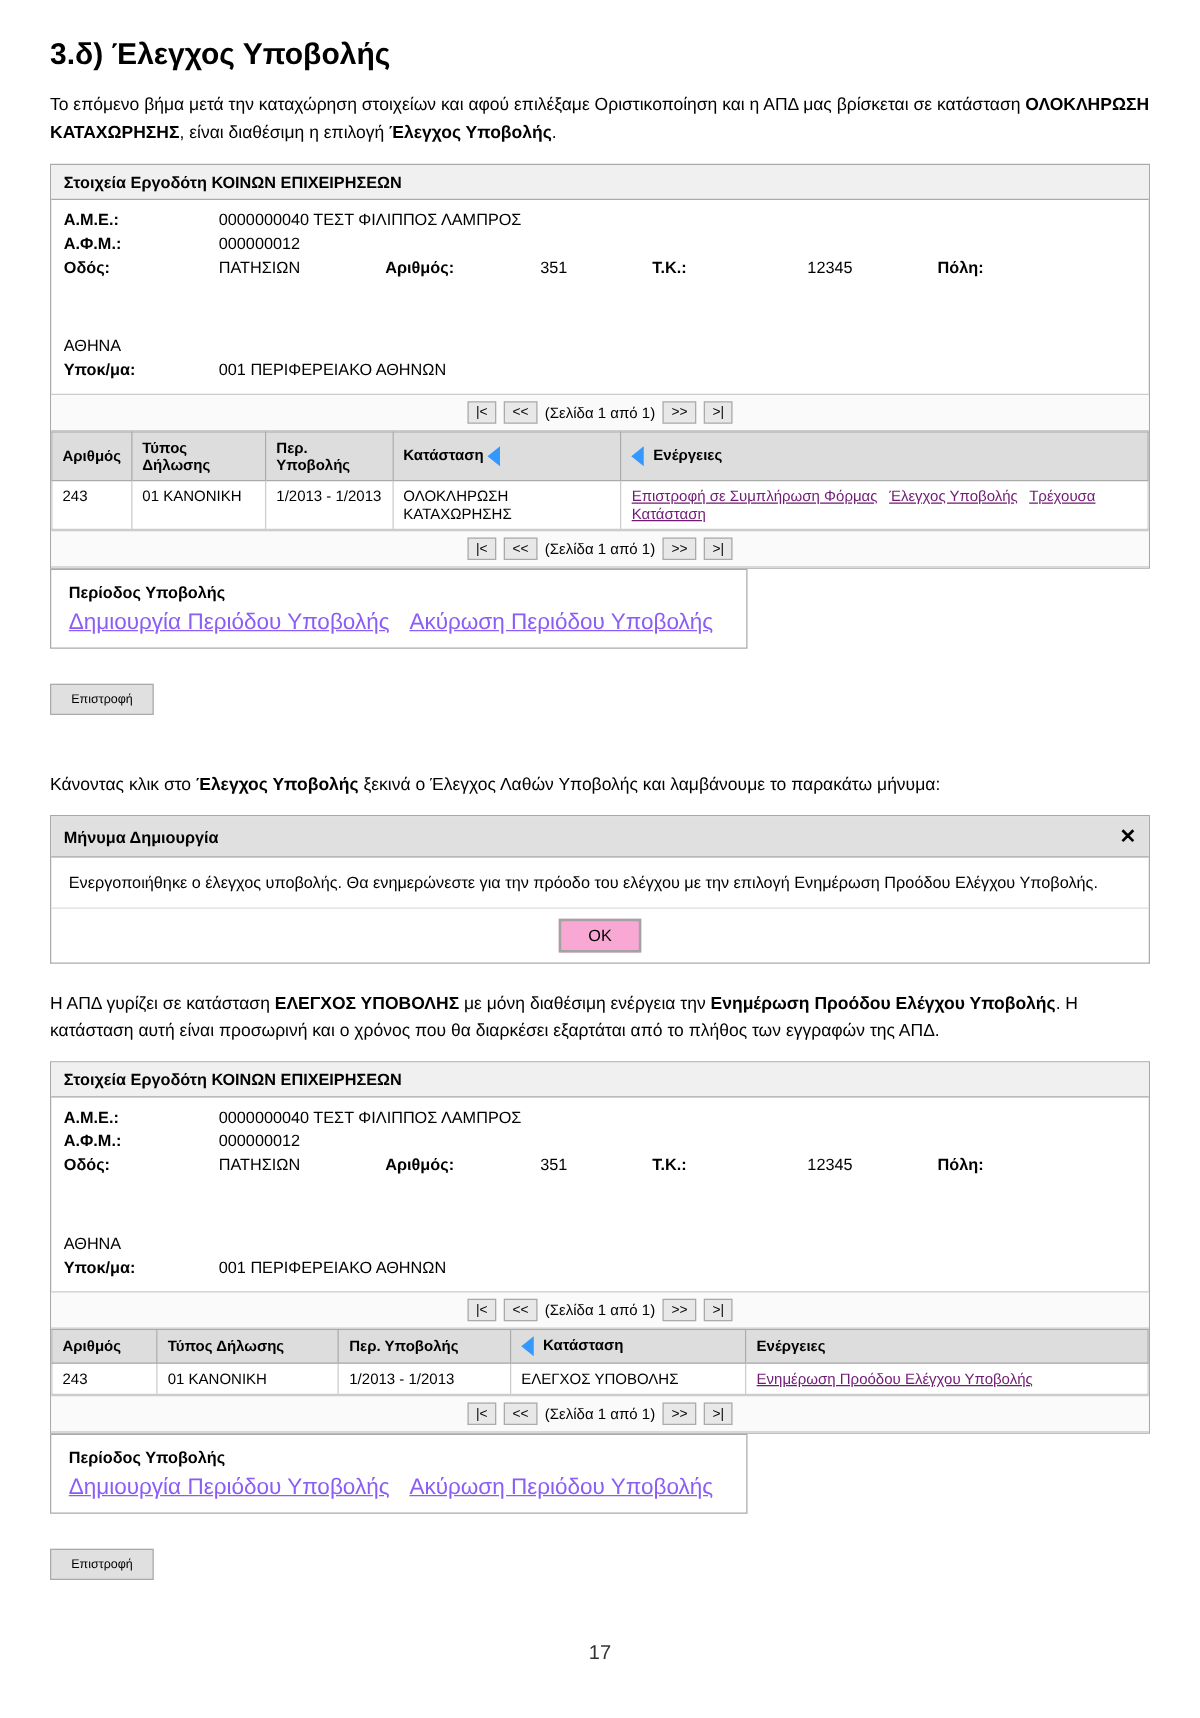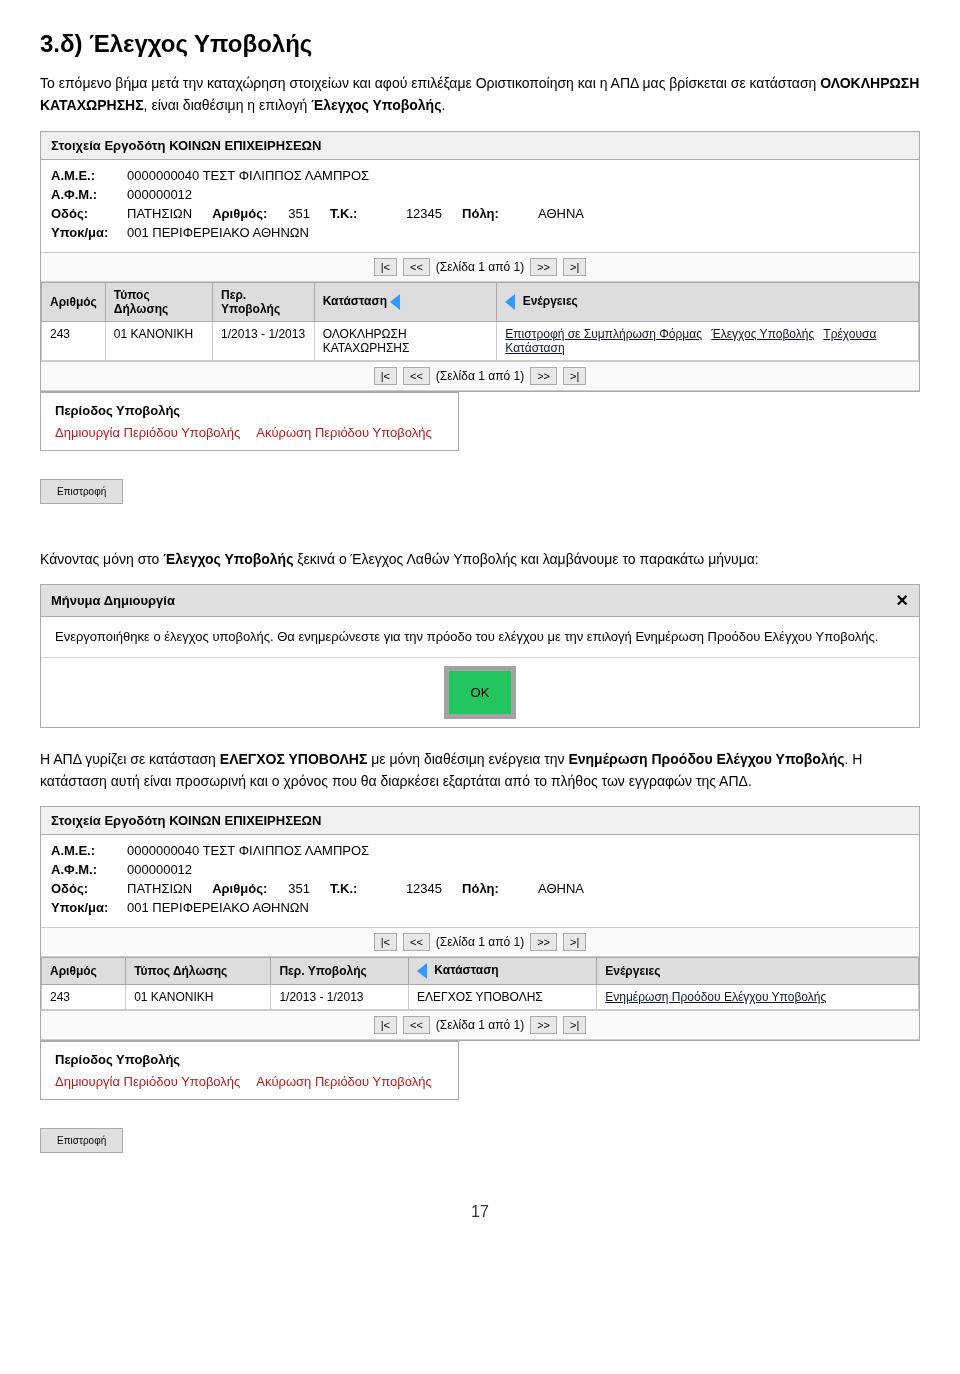--- a/index.html
+++ b/index.html
@@ -35,20 +35,21 @@
     }
     .info-grid {
       padding: 8px 10px;
       font-size: 13px;
     }
     .info-row {
       display: flex;
       align-items: baseline;
       margin-bottom: 4px;
       flex-wrap: wrap;
+      gap: 48px;
     }
     .info-label {
       font-weight: bold;
       min-width: 70px;
       margin-right: 6px;
     }
     .info-value { margin-right: 20px; }
     .pagination-row {
       display: flex;
       justify-content: center;
@@ -80,43 +81,44 @@
       padding: 5px 8px;
       text-align: left;
       font-weight: bold;
     }
     table td {
       border: 1px solid #ccc;
       padding: 5px 8px;
       vertical-align: top;
     }
     .actions-cell a {
-      color: #0f172a;
+      color: #701a75;
       text-decoration: underline;
       cursor: pointer;
       margin-right: 6px;
       font-size: 12px;
     }
     .period-box {
       border: 1px solid #aaa;
       padding: 10px 14px;
       margin-bottom: 14px;
       display: inline-block;
       min-width: 320px;
     }
     .period-title {
       font-size: 13px;
       font-weight: bold;
       margin-bottom: 6px;
     }
     .period-links a {
-      color: #b91c1c;
+      color: #8b5cf6;
+      text-decoration: underline;
       cursor: pointer;
       margin-right: 12px;
-      font-size: 13px;
+      font-size: 18px;
     }
     .btn-epistrofi {
       border: 1px solid #aaa;
       background: #e0e0e0;
       padding: 6px 16px;
       font-size: 10px;
       cursor: pointer;
       margin-bottom: 20px;
     }
     .click-note {
@@ -147,23 +149,23 @@
       font-size: 13px;
       line-height: 1.5;
     }
     .ok-btn-row {
       display: flex;
       justify-content: center;
       padding: 8px;
       border-top: 1px solid #ddd;
     }
     .ok-btn {
-      border: 5px solid #a3a3a3;
-      background: #22c55e;
-      padding: 14px 22px;
+      border: 2px solid #a3a3a3;
+      background: #f9a8d4;
+      padding: 4px 22px;
       font-size: 13px;
       cursor: pointer;
     }
     .page-num {
       text-align: center;
       font-size: 16px;
       margin-top: 30px;
       color: #333;
     }
     .arrow-indicator-left {
@@ -271,21 +273,21 @@
       <a>Ακύρωση Περιόδου Υποβολής</a>
     </div>
   </div>
 </div>
 
 <div style="margin-bottom: 24px;">
   <button class="btn-epistrofi">Επιστροφή</button>
 </div>
 
 <p class="click-note">
-  <span>Κάνοντας μόνη στο </span><span class="bold">Έλεγχος Υποβολής</span><span> ξεκινά ο Έλεγχος Λαθών Υποβολής και λαμβάνουμε το παρακάτω μήνυμα:</span>
+  <span>Κάνοντας κλικ στο </span><span class="bold">Έλεγχος Υποβολής</span><span> ξεκινά ο Έλεγχος Λαθών Υποβολής και λαμβάνουμε το παρακάτω μήνυμα:</span>
 </p>
 
 <div class="message-box">
   <div class="message-header">
     <span>Μήνυμα Δημιουργία</span>
     <span class="close-x">✕</span>
   </div>
   <div class="message-body">Ενεργοποιήθηκε ο έλεγχος υποβολής. Θα ενημερώνεστε για την πρόοδο του ελέγχου με την επιλογή Ενημέρωση Προόδου Ελέγχου Υποβολής.</div>
   <div class="ok-btn-row">
     <button class="ok-btn">ΟΚ</button>

